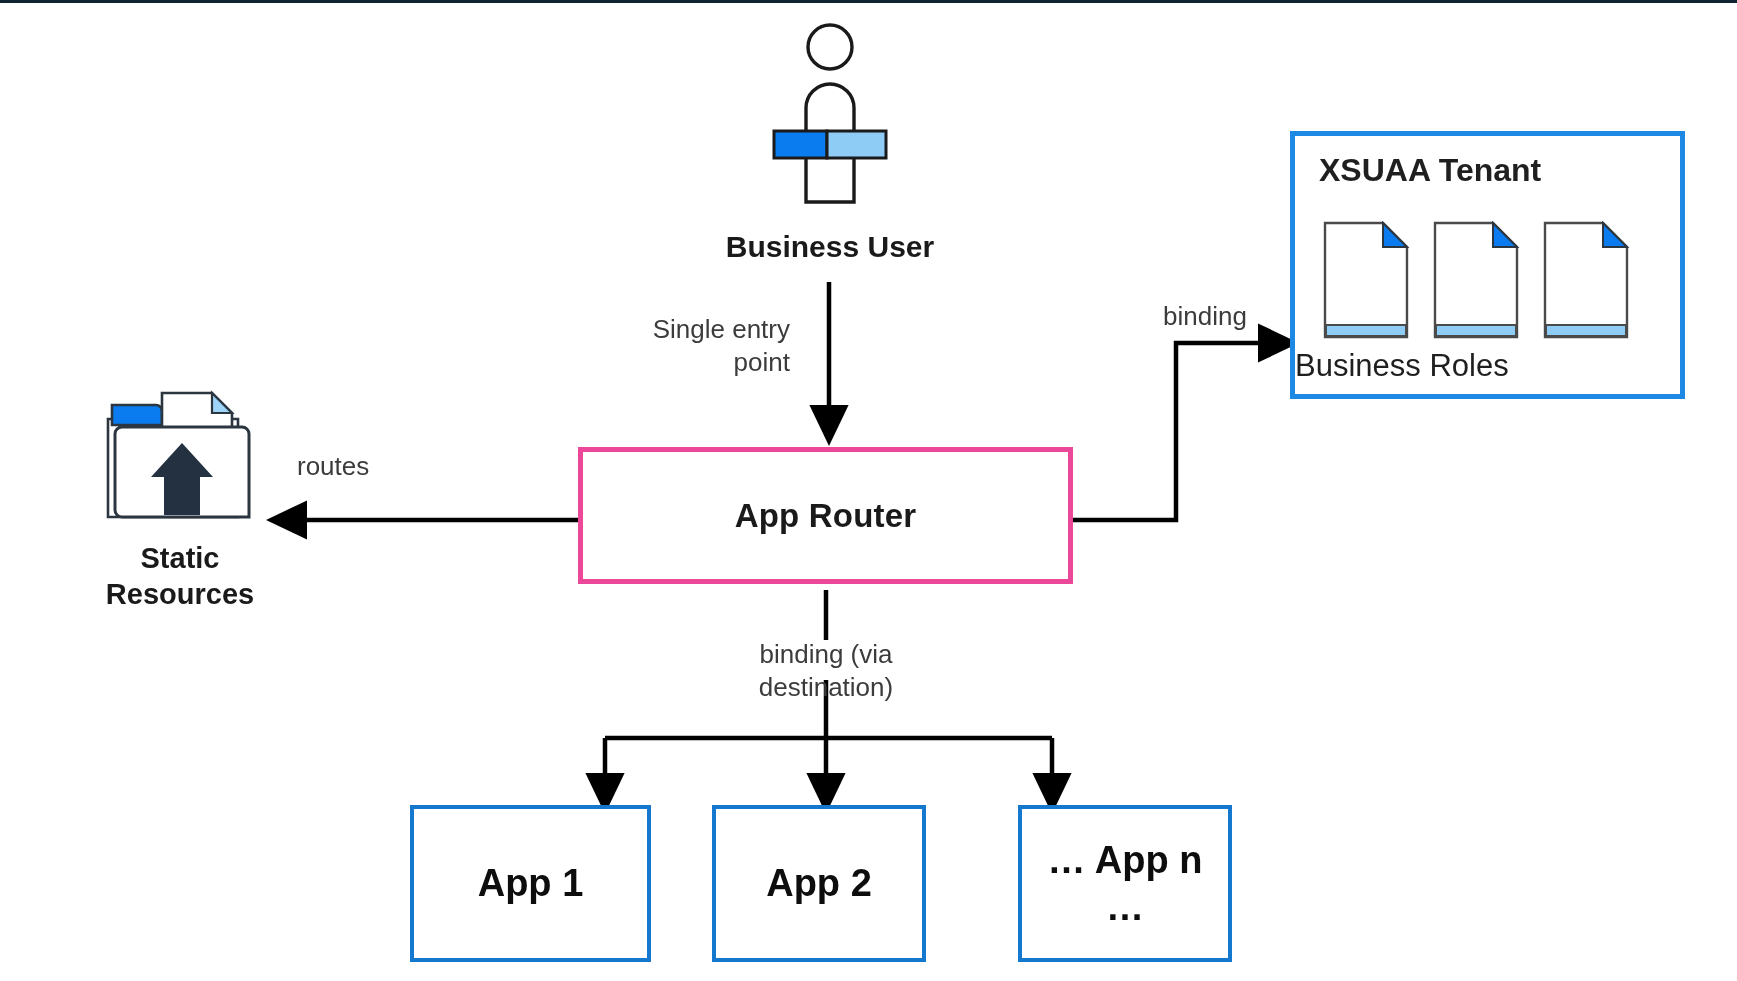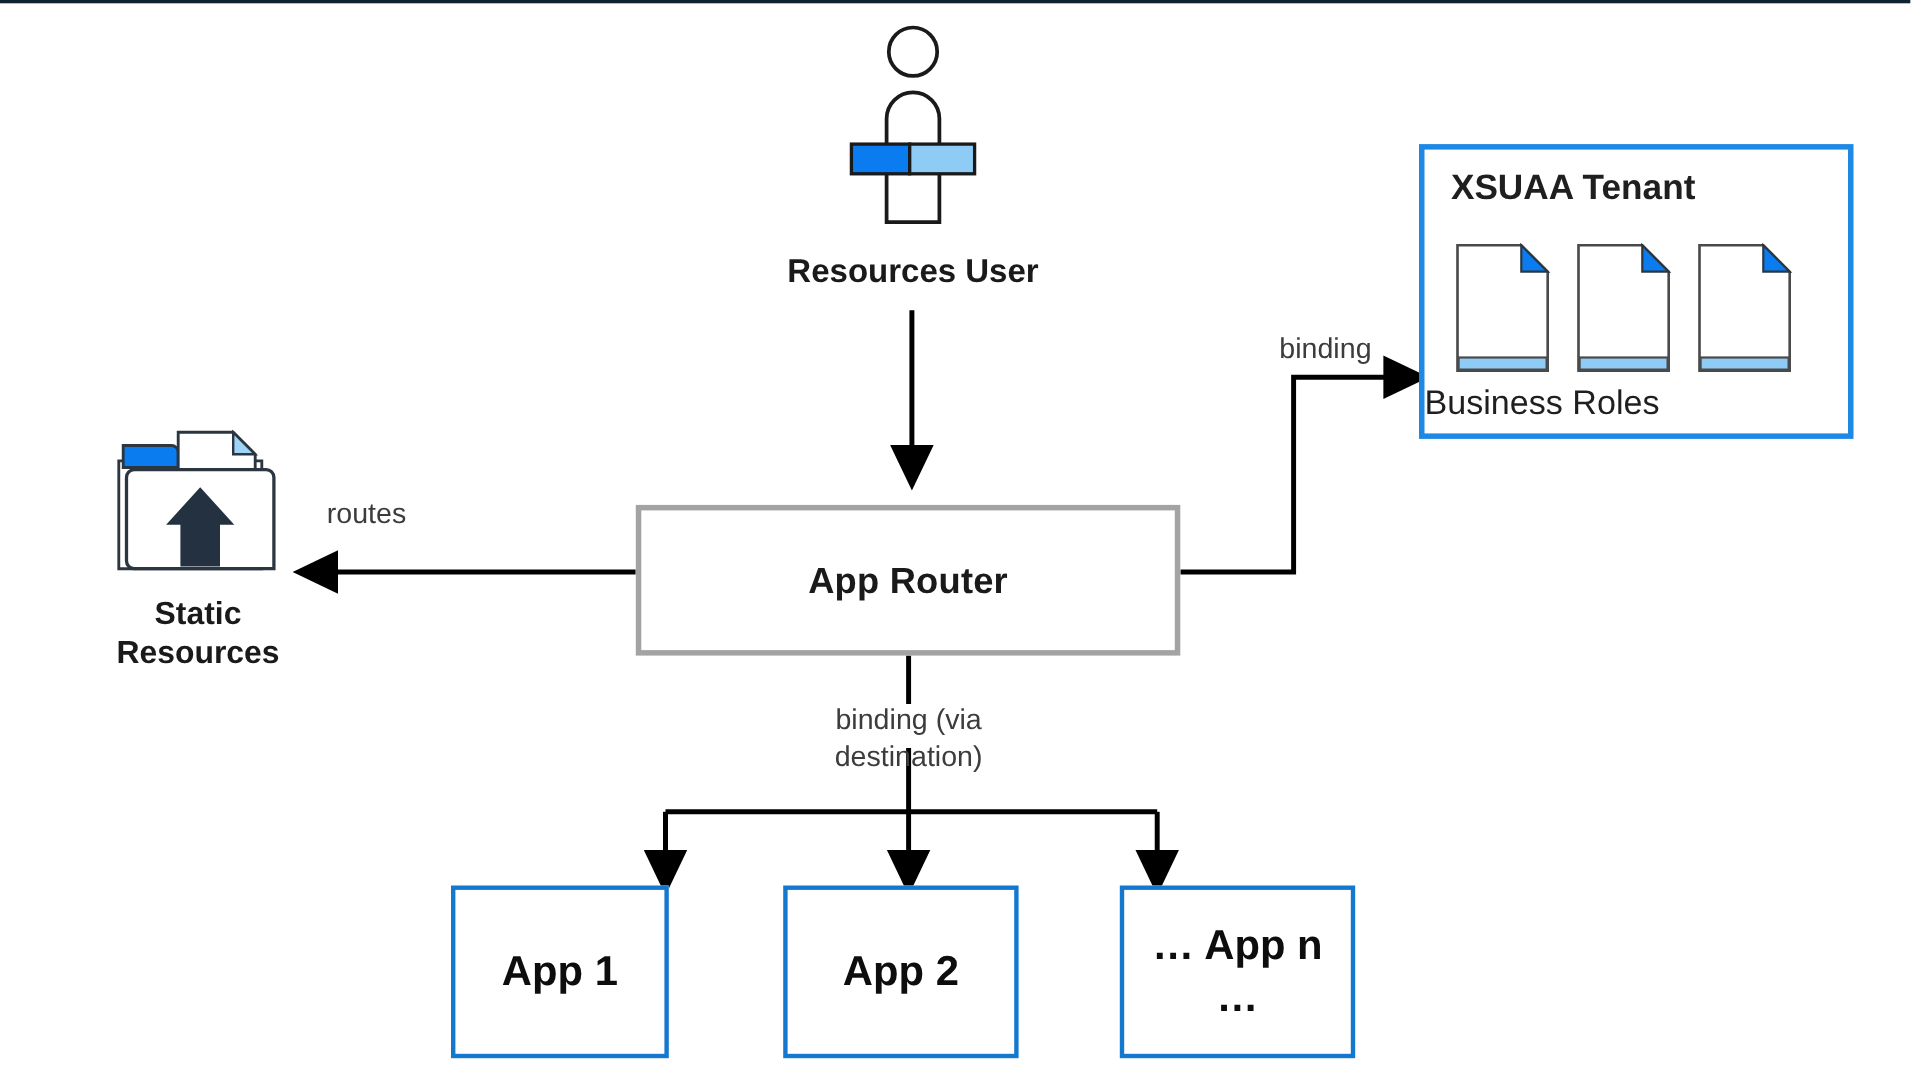--- a/index.html
+++ b/index.html
@@ -47,22 +47,21 @@
   
   .box {
     position: absolute;
     background: #ffffff;
     box-sizing: border-box;
     display: flex;
     align-items: center;
     justify-content: center;
   }
   .box-router {
-    border: 5px solid #a3a3a3;
-    margin-top: 12px;
+    border: 5px solid #ec4899;
   }
   .box-app {
     border: 4px solid #1578cf;
   }
   .box-tenant {
     border: 5px solid #1e88e5;
     display: block;
   }
   .box-title {
     font-weight: bold;
@@ -160,22 +159,24 @@
       <circle cx="60" cy="27" r="22" fill="#ffffff" stroke="#1a1a1a" stroke-width="3.4"></circle>
 
       <path d="M36,182 L36,88 A24,24 0 0 1 84,88 L84,182 Z" fill="#ffffff" stroke="#1a1a1a" stroke-width="3.4"></path>
 
       <rect x="4" y="111" width="53" height="27" fill="#0a7cf0" stroke="#1a1a1a" stroke-width="3"></rect>
 
       <rect x="57" y="111" width="59" height="27" fill="#8ecbf5" stroke="#1a1a1a" stroke-width="3"></rect>
     </svg>
   </div>
 
-  <div class="lbl-bold" style="left:660px; top:228px; width:340px; font-size:30px;">Resources User</div>
-
+  <div class="lbl-bold" style="left:660px; top:228px; width:340px; font-size:30px;">Business User</div>
+
+  <div class="lbl" style="left:610px; top:313px; width:180px; text-align:right;">Single entry
+point</div>
 
   <div class="folder" style="left:100px; top:385px; width:160px; height:140px;">
     <svg width="160" height="140" viewBox="0 0 160 140" xmlns="http://www.w3.org/2000/svg">
 
       <path d="M8,34 L8,132 L138,132 L138,34 Z" fill="#ffffff" stroke="#2b3641" stroke-width="2.6"></path>
 
       <path d="M12,20 L56,20 A6,6 0 0 1 62,26 L62,40 L12,40 Z" fill="#0a7cf0" stroke="#2b3641" stroke-width="2.6"></path>
 
       <path d="M62,8 L112,8 L132,28 L132,66 L62,66 Z" fill="#ffffff" stroke="#2b3641" stroke-width="2.6"></path>
       <path d="M112,8 L132,28 L112,28 Z" fill="#9ed4f7" stroke="#2b3641" stroke-width="2.2"></path>
@@ -223,21 +224,21 @@
         </svg>
       </div>
     </div>
 
     <div class="tenant-caption">Business Roles</div>
   </div>
 
   <div class="lbl" style="left:706px; top:638px; width:240px; text-align:center;">binding (via
 destination)</div>
 
-  <div class="box box-app" style="left:410px; top:805px; width:198px; height:157px;">
+  <div class="box box-app" style="left:410px; top:805px; width:241px; height:157px;">
     <span class="app-title">App 1</span>
   </div>
 
   <div class="box box-app" style="left:712px; top:805px; width:214px; height:157px;">
     <span class="app-title">App 2</span>
   </div>
 
   <div class="box box-app" style="left:1018px; top:805px; width:214px; height:157px;">
     <span class="app-title">… App n
 …</span>

